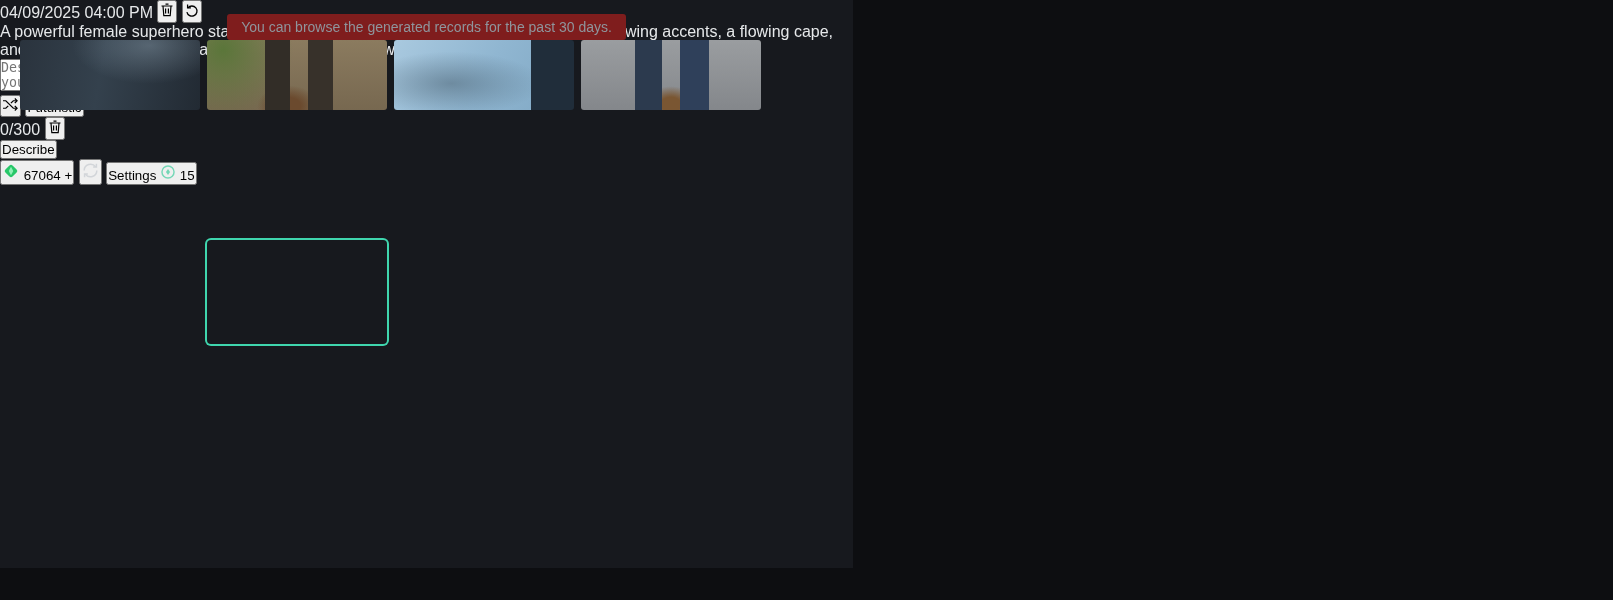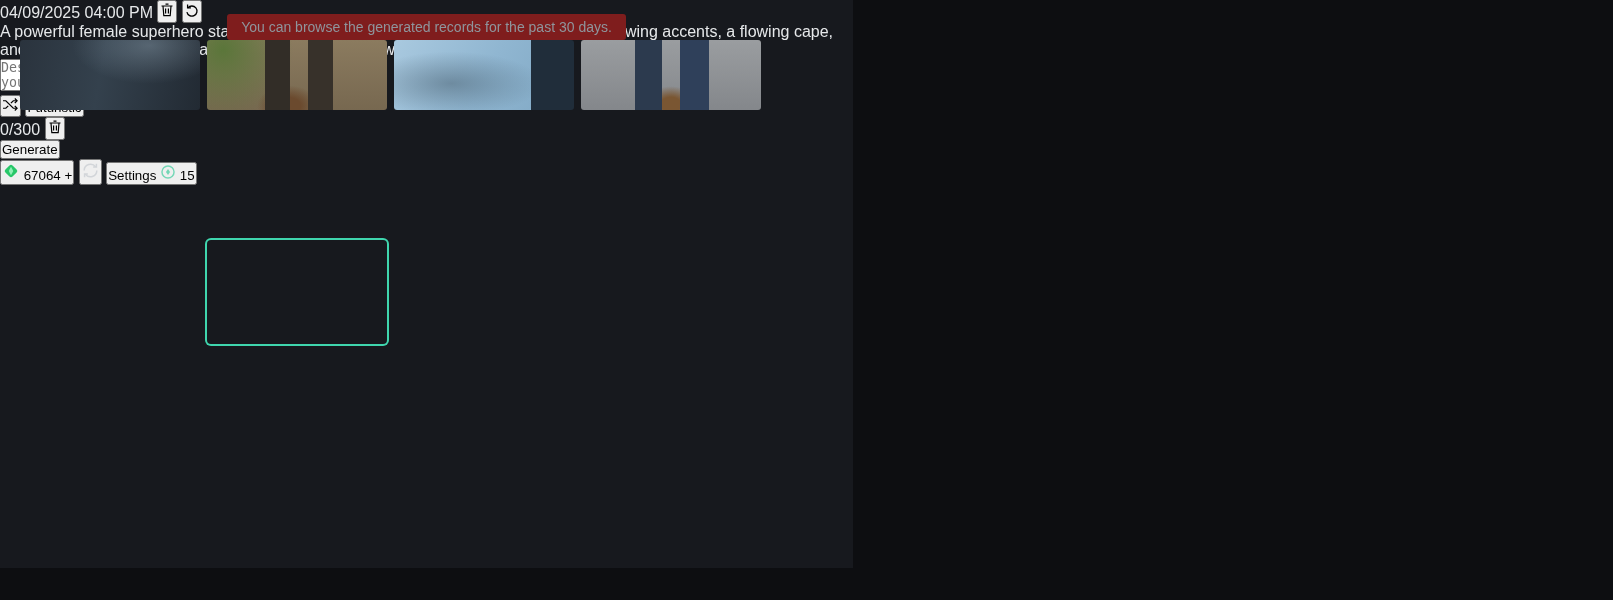--- a/index.html
+++ b/index.html
@@ -230,21 +230,21 @@
             <svg width="16" height="16" viewBox="0 0 16 16" fill="none" stroke="currentColor" stroke-width="1.2">
                 <path d="M2.5 4h11M6.5 2.2h3M4 4l.8 9.6h6.4L12 4M6.6 6.5v5M9.4 6.5v5"></path>
               </svg>
           </span>
         </button>
       </div>
     </div>
   </div>
 
   <div class="footer-row">
-    <button class="settings-btn">Generate</button>
+    <button class="settings-btn">Describe</button>
     <div class="footer-right">
       <button class="credits-pill">
         <span>
           <svg width="18" height="18" viewBox="0 0 20 20">
               <rect x="4.4" y="4.4" width="11.2" height="11.2" rx="2.4" transform="rotate(45 10 10)" fill="#27c768"></rect>
               <path d="M10 5.4 12.5 10 10 14.6 7.5 10z" fill="#8ff0b6"></path>
             </svg>
         </span>
         <span class="credits-amount">67064</span>
         <span class="credits-plus">+</span>

